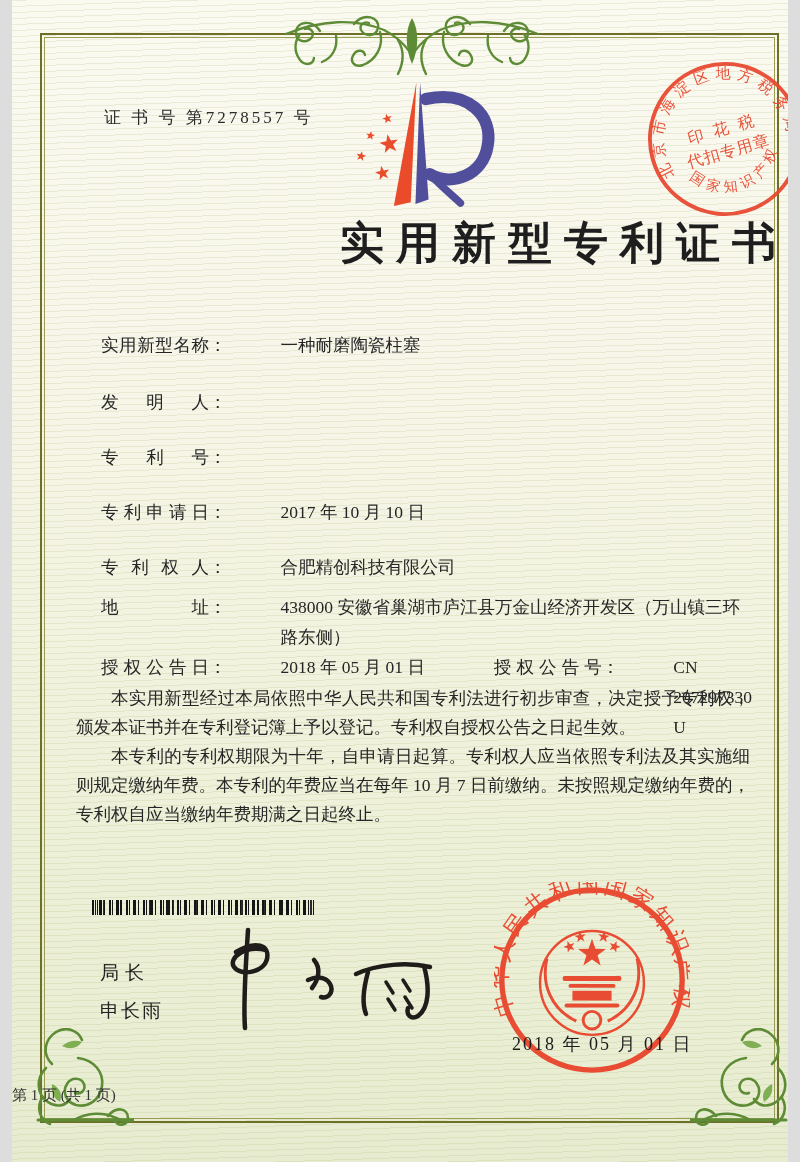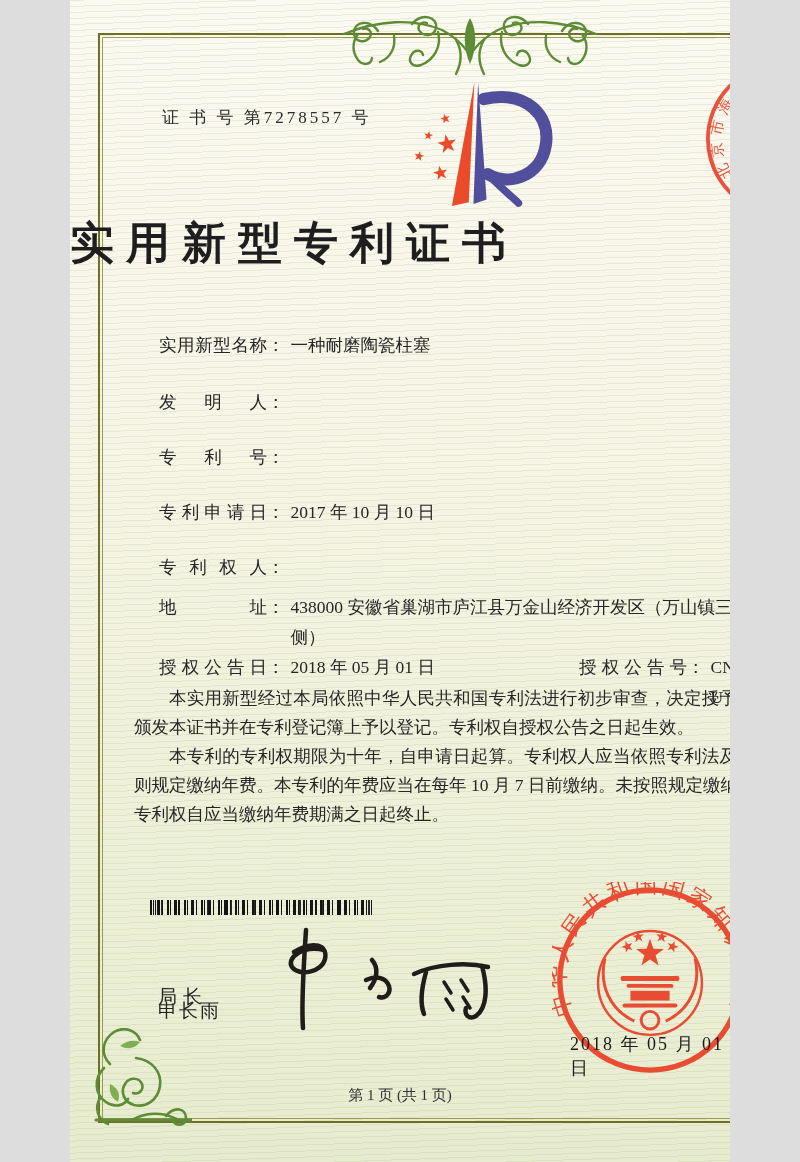--- a/index.html
+++ b/index.html
@@ -1,58 +1,58 @@
 <!DOCTYPE html>
 <html><head>
 <meta charset="utf-8">
 <style>
   html,body{margin:0;padding:0;background:#ddd;}
   #page{
-    position:relative;width:660px;height:1162px;margin:0 auto;overflow:hidden;
+    position:relative;width:776px;height:1162px;margin:0 auto;overflow:hidden;
     background:linear-gradient(180deg,#fbfaf1 0%,#f8f6ea 28%,#f3f3e1 52%,#edf0d8 74%,#e7ecd0 100%);
     font-family:"Liberation Serif","DejaVu Serif",serif;color:#222;
   }
   #page::before{ 
     content:"";position:absolute;inset:0;z-index:0;pointer-events:none;
     background:repeating-linear-gradient(178deg,rgba(168,182,116,.20) 0 1px,rgba(255,255,255,0) 1px 6px);
   }
   
   .frame{position:absolute;left:28px;top:33px;width:735px;height:1086px;border:2px solid #6d7026;z-index:1;}
   .frame-inner{position:absolute;inset:2px;border:1px solid #999c52;}
   
   .orn{position:absolute;z-index:2;}
   
   .cert-no{position:absolute;left:92px;top:106px;font-size:17px;letter-spacing:3px;color:#2b2b2b;z-index:3;}
   .logo{position:absolute;left:335px;top:76px;z-index:3;}
   .tax-stamp{position:absolute;left:632px;top:58px;z-index:5;transform:rotate(-16deg);opacity:.92;}
-  .title{position:absolute;left:0;right:0;top:214px;text-align:left;font-size:44px;font-weight:bold;
+  .title{position:absolute;left:0;right:0;top:214px;text-align:right;font-size:44px;font-weight:bold;
          letter-spacing:12px;color:#1e1e1e;z-index:3;}
   
   .frow{position:absolute;left:64px;width:676px;display:flex;align-items:flex-start;
         font-size:17.5px;line-height:30px;z-index:3;color:#262626;}
   .flabel{display:inline-block;width:108px;text-align:justify;text-align-last:justify;flex:0 0 108px;margin-left:25px;}
   .fcolon{display:inline-block;margin-right:6px;}
-  .fvalue{flex:1;}
-  .grp2{position:absolute;left:420px;top:0;display:flex;width:276px;}
+  .fvalue{flex:1;margin-left:48px;}
+  .grp2{position:absolute;left:400px;top:0;display:flex;width:276px;justify-content:flex-end;}
   
   .bodytext{position:absolute;left:64px;top:684px;width:674px;z-index:3;font-size:17.5px;
             line-height:29px;text-align:justify;color:#262626;}
   .bodytext p{margin:0;text-indent:2em;}
   
   .barcode{position:absolute;left:80px;top:900px;width:222px;height:15px;z-index:3;
     background:
       repeating-linear-gradient(90deg,#151515 0 2px,transparent 2px 3px,#151515 3px 4px,transparent 4px 7px,#151515 7px 10px,transparent 10px 12px,#151515 12px 13px,transparent 13px 17px),
       repeating-linear-gradient(90deg,transparent 0 5px,#151515 5px 6px,transparent 6px 11px,#2a2a2a 11px 13px,transparent 13px 23px);
   }
-  .officer-title{position:absolute;left:88px;top:960px;font-size:19px;letter-spacing:6px;z-index:3;margin-top:24px;}
+  .officer-title{position:absolute;left:88px;top:960px;font-size:19px;letter-spacing:6px;z-index:3;}
   .officer-name{position:absolute;left:88px;top:998px;font-size:19px;letter-spacing:2px;z-index:3;}
   .signature{position:absolute;left:198px;top:922px;z-index:4;}
   .seal{position:absolute;left:482px;top:882px;z-index:3;opacity:.95;}
   .issue-date{position:absolute;left:500px;top:1032px;font-size:18px;letter-spacing:2px;z-index:5;color:#1b1b1b;}
-  .footer{position:absolute;left:0;right:0;top:1086px;text-align:center;font-size:15px;z-index:3;color:#333;}
+  .footer{position:absolute;left:0;right:0;top:1086px;text-align:left;font-size:15px;z-index:3;color:#333;}
   svg text{font-family:"Liberation Serif","DejaVu Serif",serif;}
 </style>
 </head>
 <body>
 
 <div id="page">
 
   <div class="frame">
     <div class="frame-inner"></div>
   </div>
@@ -152,20 +152,21 @@
       <span class="fcolon">：</span>
   </div>
   <div class="frow" style="top:497px">
     <span class="flabel">专利申请日</span>
       <span class="fcolon">：</span>
       <span class="fvalue">2017 年 10 月 10 日</span>
   </div>
   <div class="frow" style="top:552px">
     <span class="flabel">专利权人</span>
       <span class="fcolon">：</span>
+      <span class="fvalue">合肥精创科技有限公司</span>
   </div>
   <div class="frow" style="top:592px">
     <span class="flabel">地址</span>
       <span class="fcolon">：</span>
       <span class="fvalue">438000 安徽省巢湖市庐江县万金山经济开发区（万山镇三环路东侧）</span>
   </div>
   <div class="frow" style="top:652px">
     <span class="flabel">授权公告日</span>
       <span class="fcolon">：</span>
       <span class="fvalue">2018 年 05 月 01 日</span>

